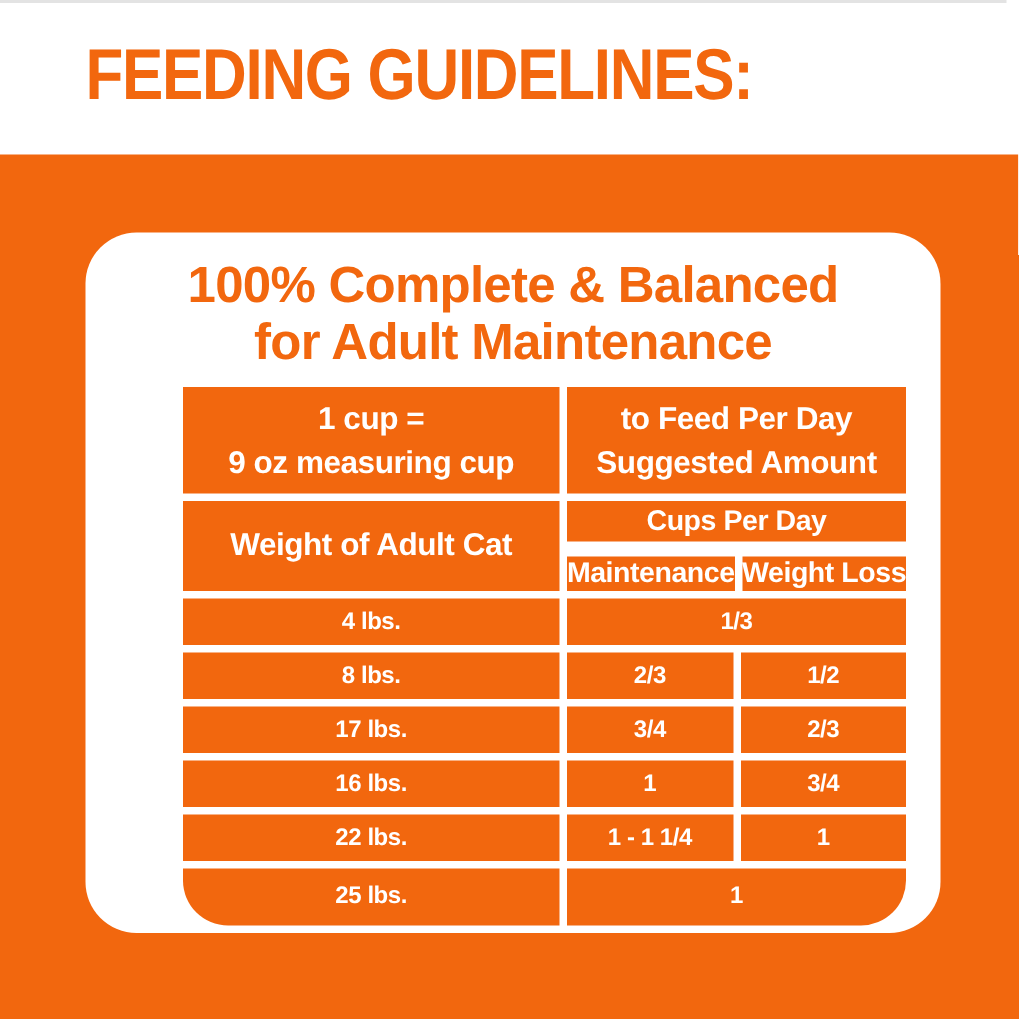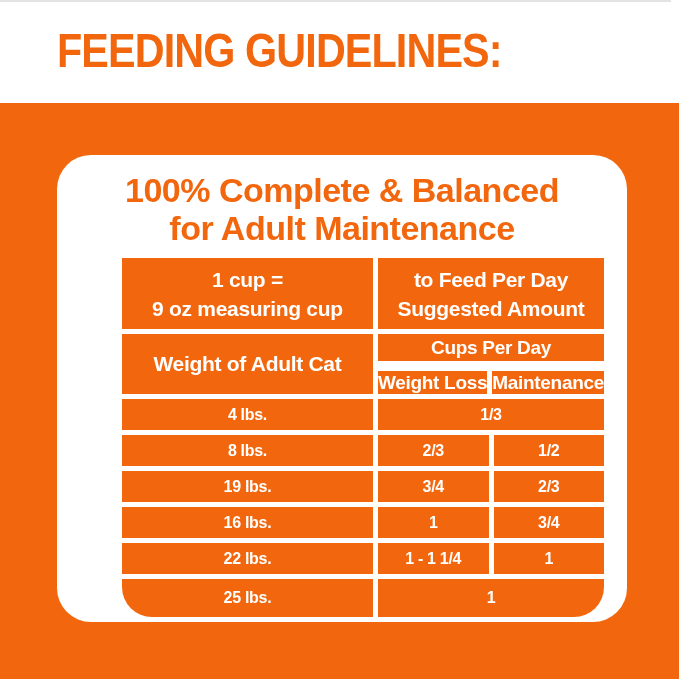--- a/index.html
+++ b/index.html
@@ -101,41 +101,41 @@
             <span class="line">to Feed Per Day</span>
             <span class="line">Suggested Amount</span>
           </div>
         </div>
 
         <div class="trow r-head2">
           <div class="cell left">Weight of Adult Cat</div>
           <div class="right-stack">
             <div class="cell cups">Cups Per Day</div>
             <div class="subrow">
+              <div class="cell">Maintenance</div>
               <div class="cell">Weight Loss</div>
-              <div class="cell">Maintenance</div>
             </div>
           </div>
         </div>
 
         <div class="trow data">
           <div class="cell left">4 lbs.</div>
           <div class="cell grow">1/3</div>
         </div>
 
         <div class="trow data">
           <div class="cell left">8 lbs.</div>
           <div class="subrow" style="flex:1">
             <div class="cell">2/3</div>
             <div class="cell">1/2</div>
           </div>
         </div>
 
         <div class="trow data">
-          <div class="cell left">19 lbs.</div>
+          <div class="cell left">17 lbs.</div>
           <div class="subrow" style="flex:1">
             <div class="cell">3/4</div>
             <div class="cell">2/3</div>
           </div>
         </div>
 
         <div class="trow data">
           <div class="cell left">16 lbs.</div>
           <div class="subrow" style="flex:1">
             <div class="cell">1</div>

